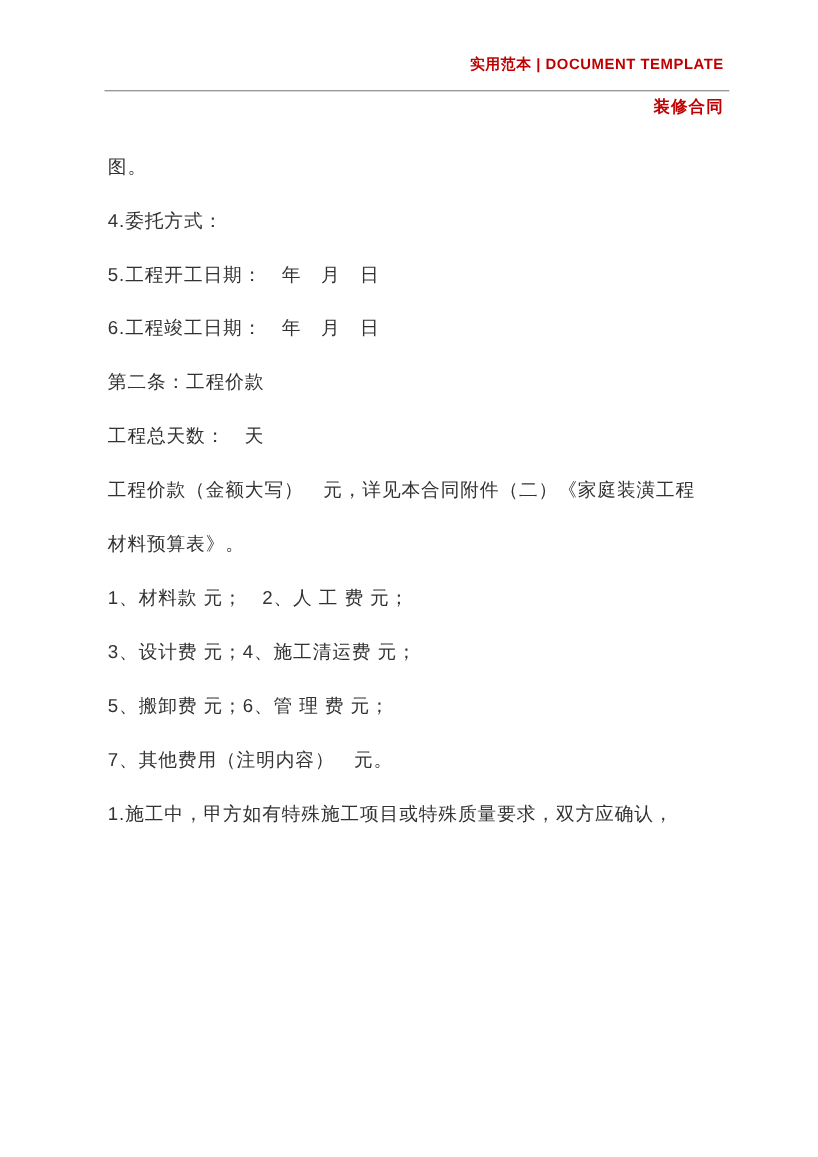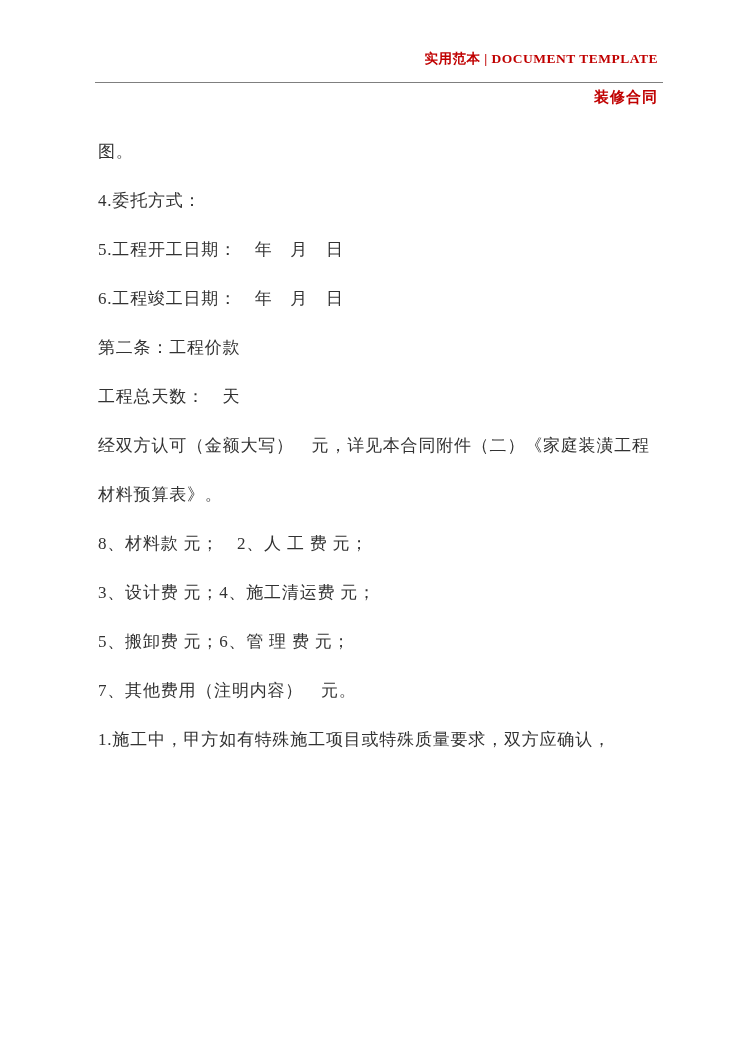--- a/index.html
+++ b/index.html
@@ -3,21 +3,21 @@
 <meta charset="utf-8">
 <style>
   * { margin: 0; padding: 0; box-sizing: border-box; }
   html, body { background: #ffffff; }
   .page {
     position: relative;
     width: 744px;
     height: 760px;
     background: #ffffff;
     overflow: hidden;
-    font-family: Liberation Serif, serif;
+    font-family: Liberation Sans, sans-serif;
   }
   
   .brand {
     position: absolute;
     top: 50px;
     right: 86px;
     font-size: 13.5px;
     font-weight: bold;
     letter-spacing: 0.5px;
     color: var(--header-red, #c00000);
@@ -86,23 +86,23 @@
 
   <div class="doc-title">装修合同</div>
 
   <div class="content">
     <p class="line">图。</p>
     <p class="line">4.委托方式：</p>
     <p class="line">5.工程开工日期：　年　月　日</p>
     <p class="line">6.工程竣工日期：　年　月　日</p>
     <p class="line">第二条：工程价款</p>
     <p class="line">工程总天数：　天</p>
-    <p class="line">经双方认可（金额大写）　元，详见本合同附件（二）《家庭装潢工程</p>
+    <p class="line">工程价款（金额大写）　元，详见本合同附件（二）《家庭装潢工程</p>
     <p class="line">材料预算表》。</p>
-    <p class="line">8、材料款 元；　2、人 工 费 元；</p>
+    <p class="line">1、材料款 元；　2、人 工 费 元；</p>
     <p class="line">3、设计费 元；4、施工清运费 元；</p>
     <p class="line">5、搬卸费 元；6、管 理 费 元；</p>
     <p class="line">7、其他费用（注明内容）　元。</p>
     <p class="line">1.施工中，甲方如有特殊施工项目或特殊质量要求，双方应确认，</p>
   </div>
 
   <div class="footer">
     <span>第</span><span class="num">3</span><span class="suffix">页</span>
   </div>
 

